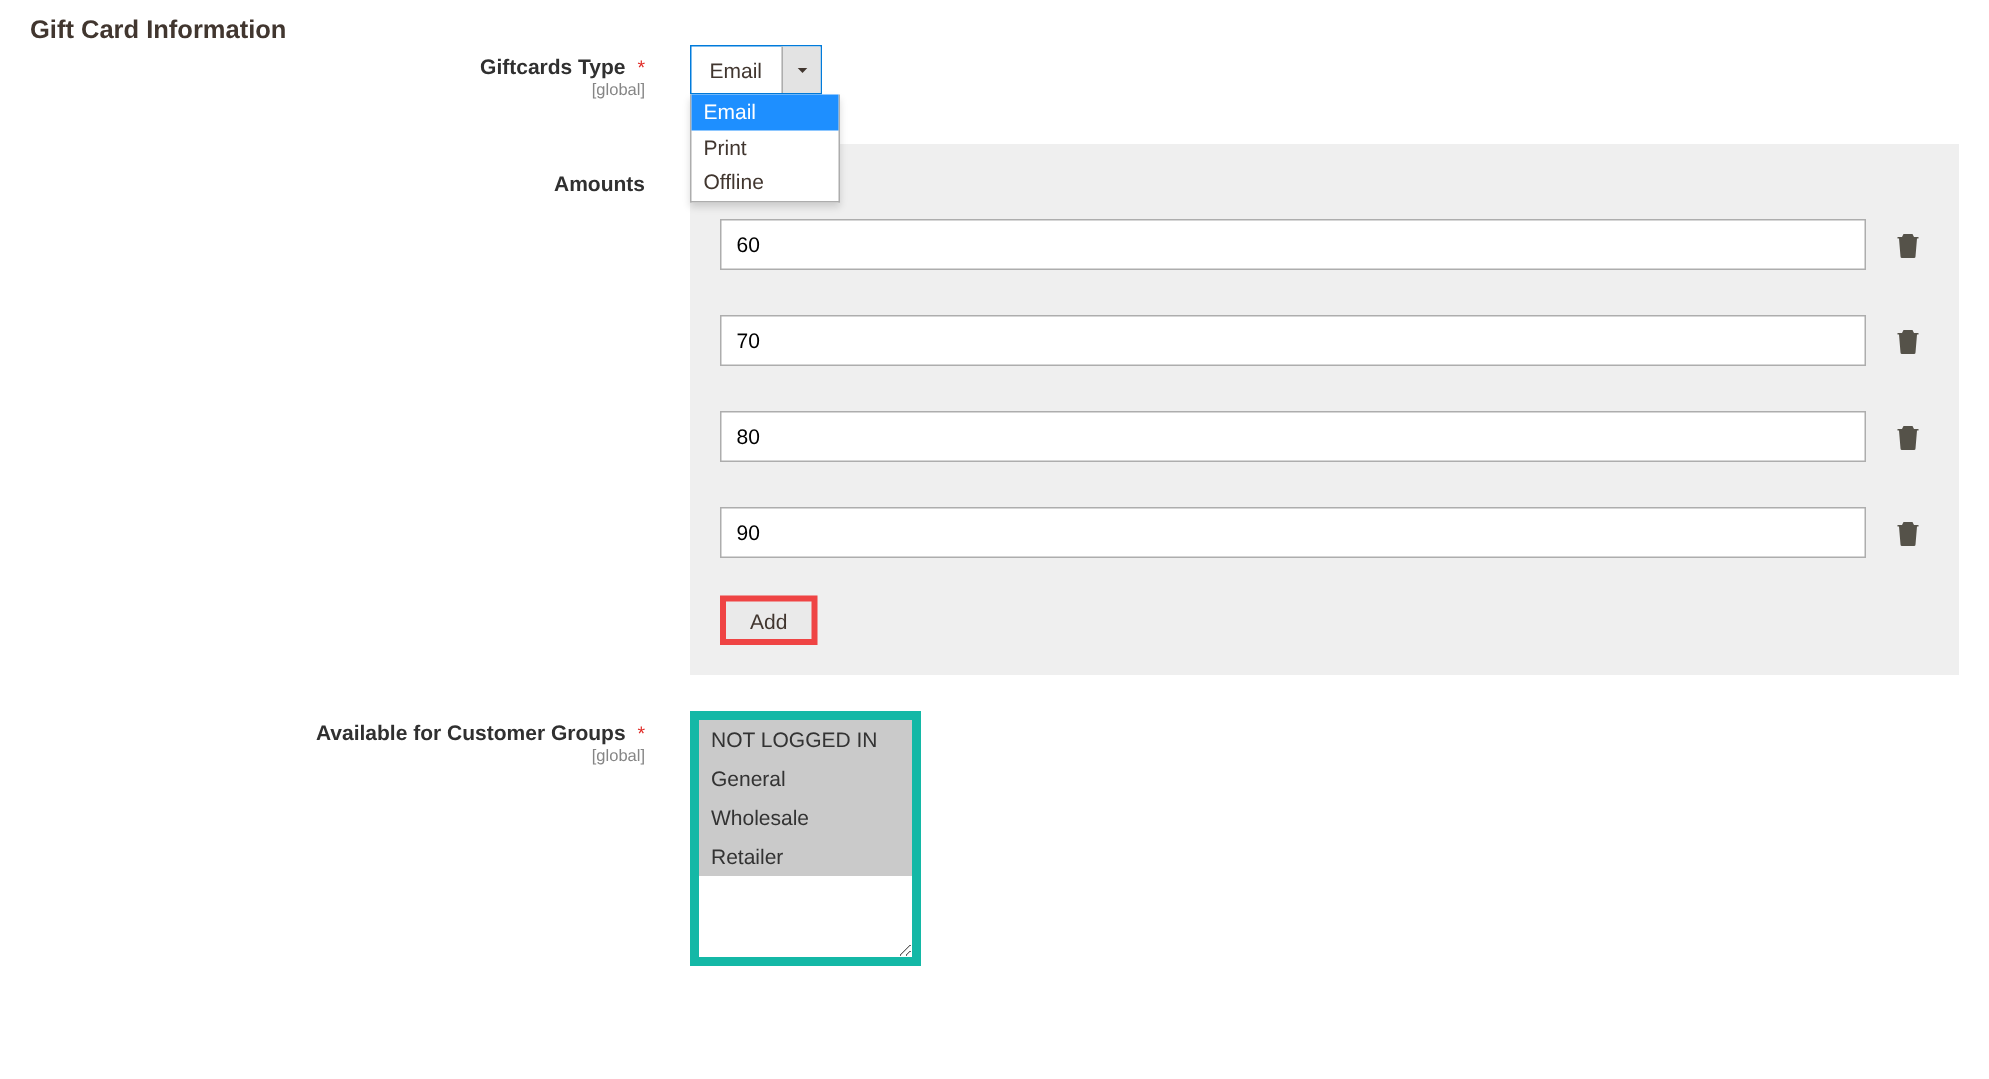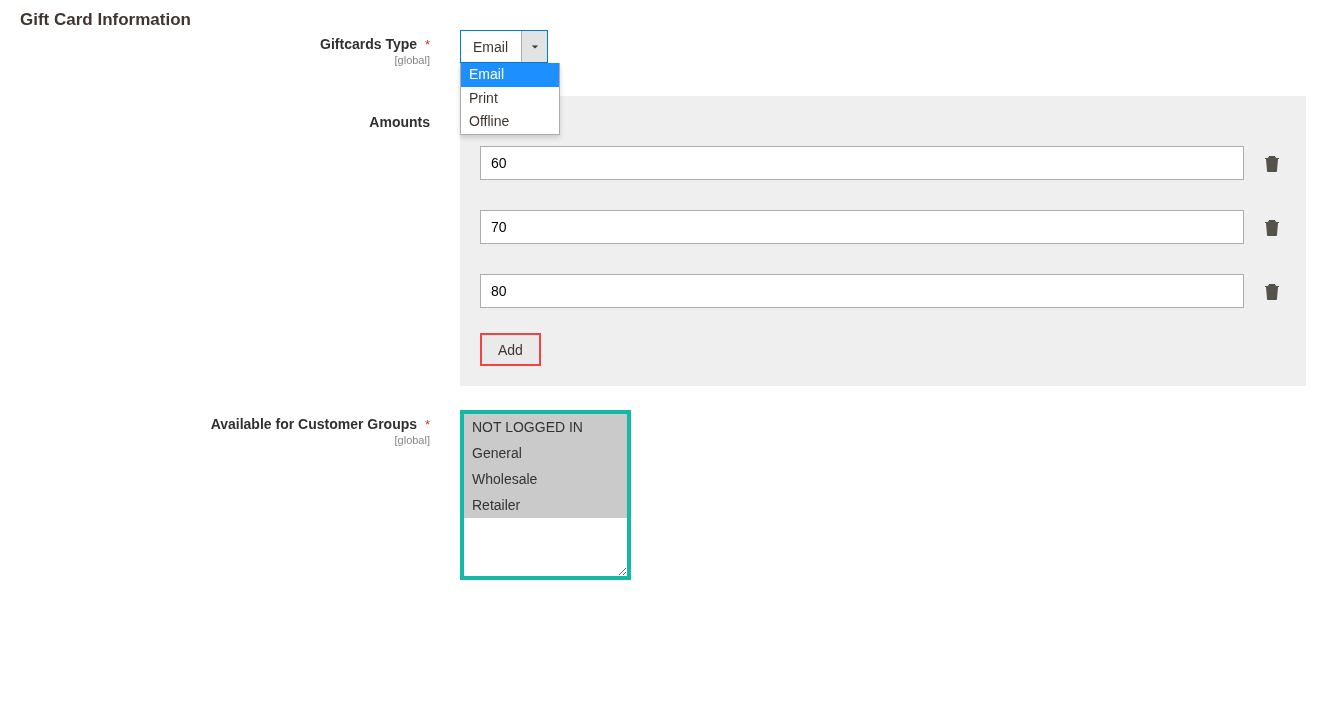--- a/index.html
+++ b/index.html
@@ -131,29 +131,29 @@
   justify-content: center;
   cursor: pointer;
   color: #555249;
 }
 .trash-btn svg { width: 16px; height: 18px; }
 .add-btn {
   margin-top: 25px;
   height: 33px;
   padding: 0 16px;
   background: #eaeaea;
-  border: 2px solid #ef4444;
+  border: 4px solid #ef4444;
   font-size: 14px;
   color: #41362f;
   cursor: pointer;
 }
 .multiselect {
-  width: 171px;
+  width: 154px;
   height: 170px;
-  border: 4px solid #14b8a6;
+  border: 6px solid #14b8a6;
   background: #fff;
   overflow: auto;
   resize: both;
 }
 .multiselect-option {
   padding: 5px 8px;
   font-size: 14px;
   cursor: pointer;
   color: #333;
 }
@@ -219,20 +219,28 @@
               </span>
             </div>
             <div class="amount-row">
               <input class="amount-input" value="80" style="">
               <span class="trash-btn">
                 <svg viewBox="0 0 16 18">
                   <path fill="#555249" d="M2 5h12l-1 12a1 1 0 0 1-1 1H4a1 1 0 0 1-1-1L2 5zm3-3h6l1 2H4l1-2zM1 4h14v1H1z"></path>
                 </svg>
               </span>
             </div>
+            <div class="amount-row">
+              <input class="amount-input" value="90" style="">
+              <span class="trash-btn">
+                <svg viewBox="0 0 16 18">
+                  <path fill="#555249" d="M2 5h12l-1 12a1 1 0 0 1-1 1H4a1 1 0 0 1-1-1L2 5zm3-3h6l1 2H4l1-2zM1 4h14v1H1z"></path>
+                </svg>
+              </span>
+            </div>
           </div>
         <button class="add-btn">Add</button>
       </div>
     </div>
   </div>
 </div>
 
 <div class="form-row">
   <div class="label-col">
     <span class="label-text">Available for Customer Groups</span>

